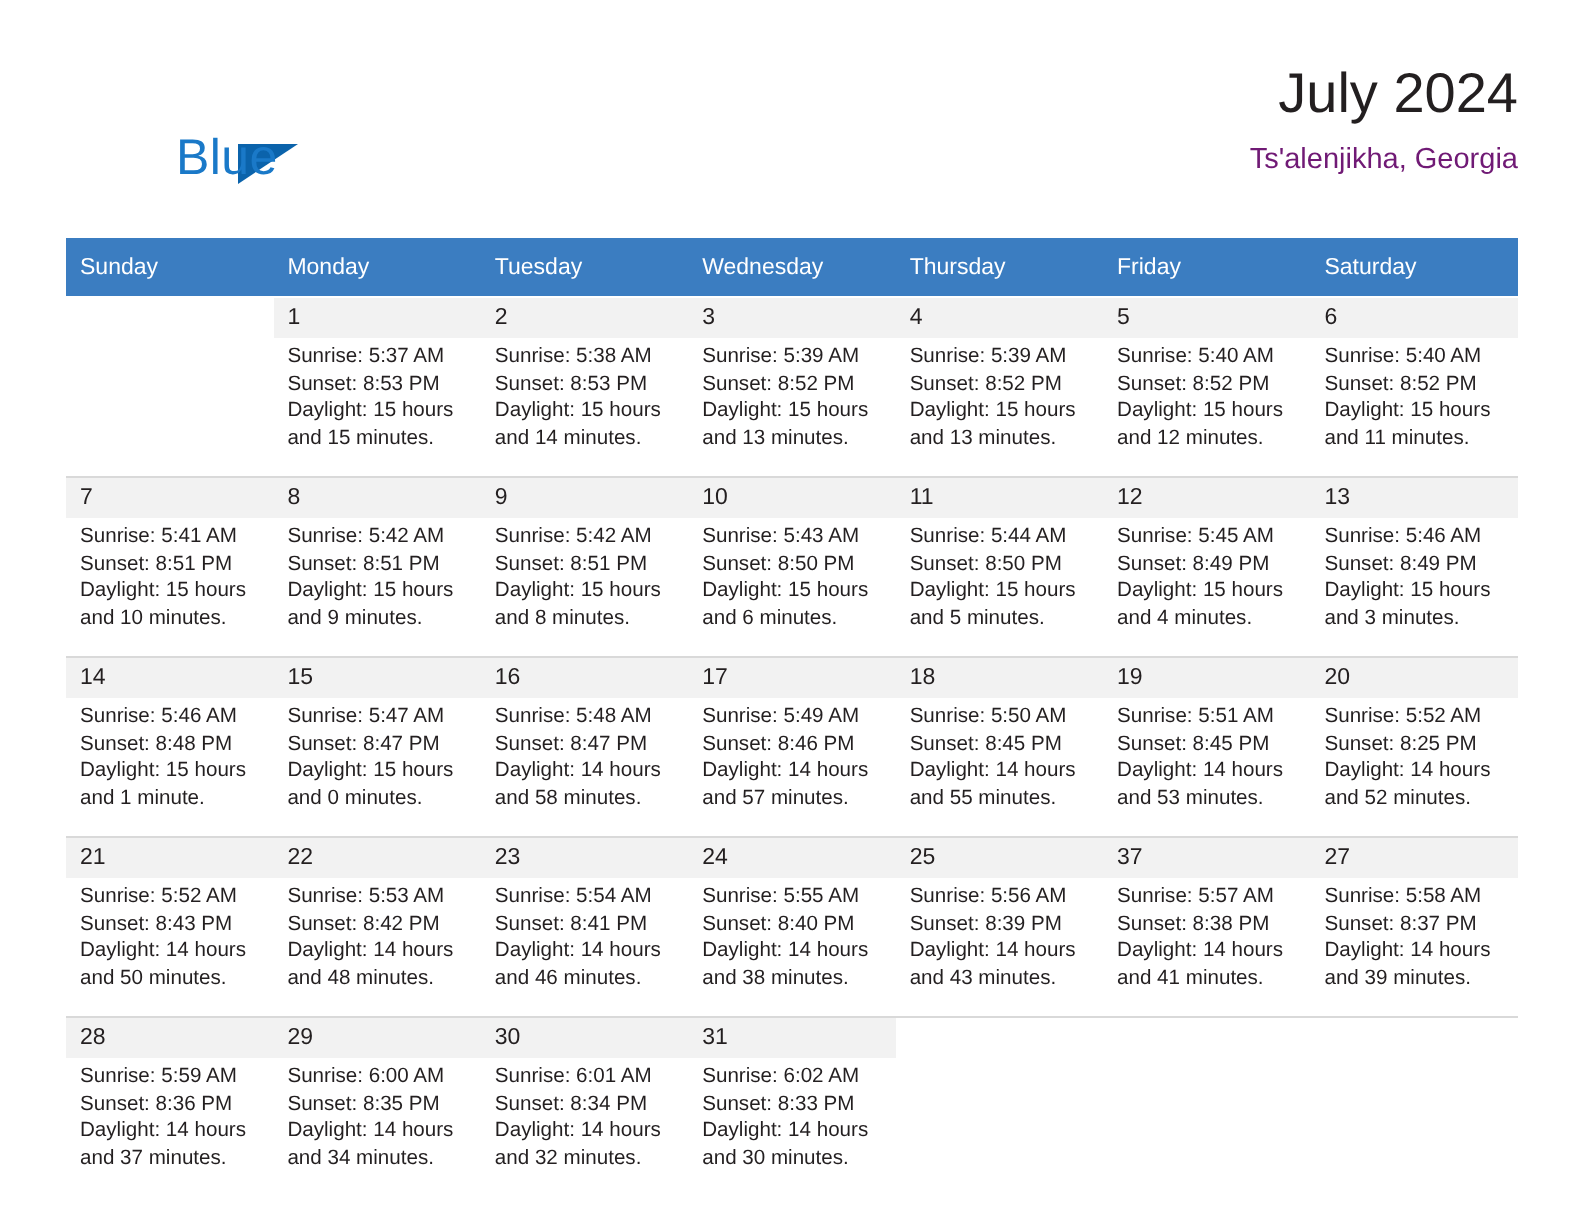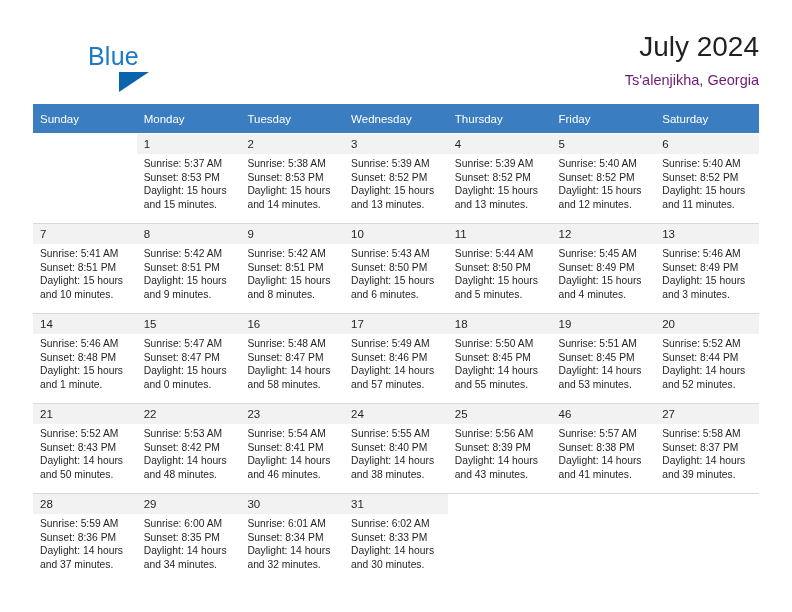--- a/index.html
+++ b/index.html
@@ -41,21 +41,21 @@
     left: 0;
     top: 0;
     font-size: 25px;
     letter-spacing: 0.2px;
     color: #231f20;
     line-height: 28px;
   }
   .brand-blue {
     position: absolute;
     left: 55px;
-    top: 12px;
+    top: 35px;
     font-size: 25px;
     letter-spacing: 0.2px;
     color: #1a79c8;
     line-height: 28px;
   }
   .brand-mark {
     position: absolute;
     left: 86px;
     top: 42px;
     width: 0;
@@ -81,21 +81,21 @@
     font-size: 14.5px;
     color: #701a75;
     line-height: 18px;
     white-space: nowrap;
   }
 
   
   .calendar {
     position: absolute;
     left: 33px;
-    top: 104px;
+    top: 119px;
     width: 726px;
     border-collapse: collapse;
     table-layout: fixed;
   }
   .calendar th {
     background: #3b7dc1;
     color: #ffffff;
     font-size: 11.5px;
     font-weight: normal;
     text-align: left;
@@ -387,21 +387,21 @@
                 <div class="detail">Daylight: 14 hours</div>
                 <div class="detail">and 53 minutes.</div>
               </div>
             </div>
           </td>
           <td class="shaded" style="background: rgb(255, 255, 255);">
             <div class="cell-inner">
               <div class="daynum" style="background: rgb(242, 242, 242); margin: -3px -6px 3px -7px; padding: 3px 6px 2px 7px;">20</div>
               <div>
                 <div class="detail">Sunrise: 5:52 AM</div>
-                <div class="detail">Sunset: 8:44 PM</div>
+                <div class="detail">Sunset: 8:25 PM</div>
                 <div class="detail">Daylight: 14 hours</div>
                 <div class="detail">and 52 minutes.</div>
               </div>
             </div>
           </td>
         </tr>
         <tr class="week">
           <td class="shaded" style="background: rgb(255, 255, 255);">
             <div class="cell-inner">
               <div class="daynum" style="background: rgb(242, 242, 242); margin: -3px -6px 3px -7px; padding: 3px 6px 2px 7px;">21</div>
@@ -452,21 +452,21 @@
               <div>
                 <div class="detail">Sunrise: 5:56 AM</div>
                 <div class="detail">Sunset: 8:39 PM</div>
                 <div class="detail">Daylight: 14 hours</div>
                 <div class="detail">and 43 minutes.</div>
               </div>
             </div>
           </td>
           <td class="shaded" style="background: rgb(255, 255, 255);">
             <div class="cell-inner">
-              <div class="daynum" style="background: rgb(242, 242, 242); margin: -3px -6px 3px -7px; padding: 3px 6px 2px 7px;">46</div>
+              <div class="daynum" style="background: rgb(242, 242, 242); margin: -3px -6px 3px -7px; padding: 3px 6px 2px 7px;">37</div>
               <div>
                 <div class="detail">Sunrise: 5:57 AM</div>
                 <div class="detail">Sunset: 8:38 PM</div>
                 <div class="detail">Daylight: 14 hours</div>
                 <div class="detail">and 41 minutes.</div>
               </div>
             </div>
           </td>
           <td class="shaded" style="background: rgb(255, 255, 255);">
             <div class="cell-inner">

